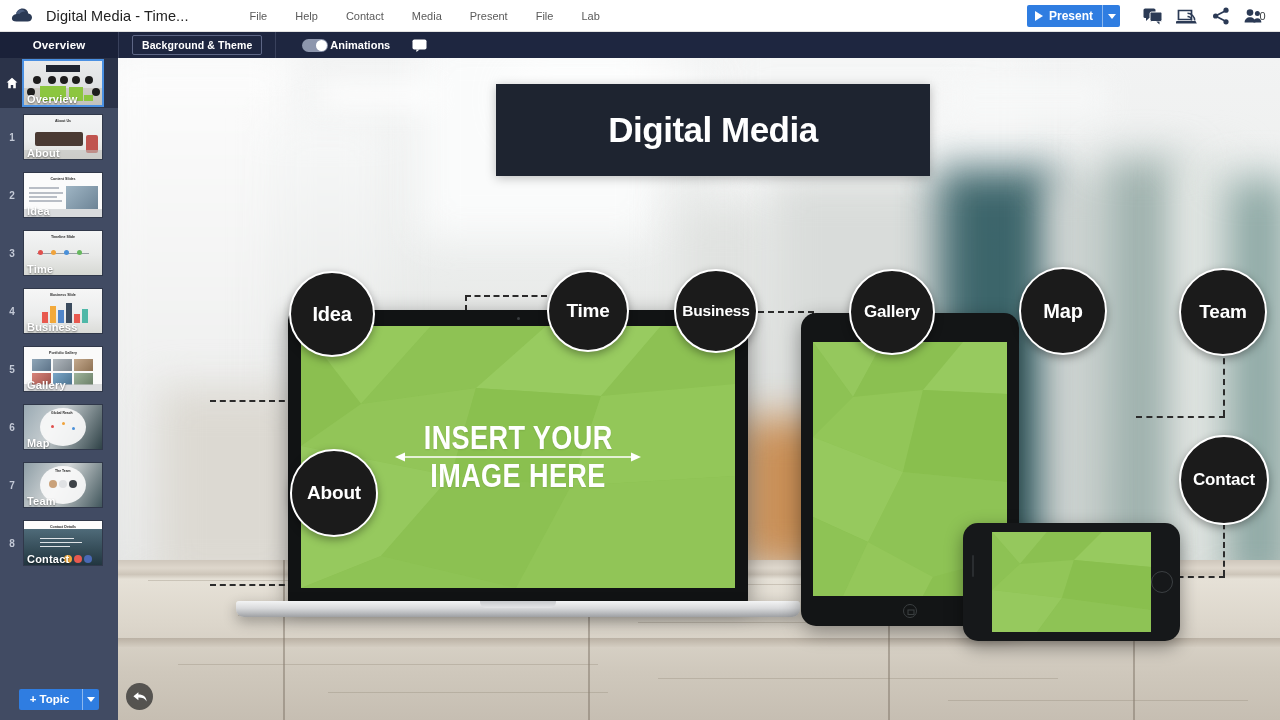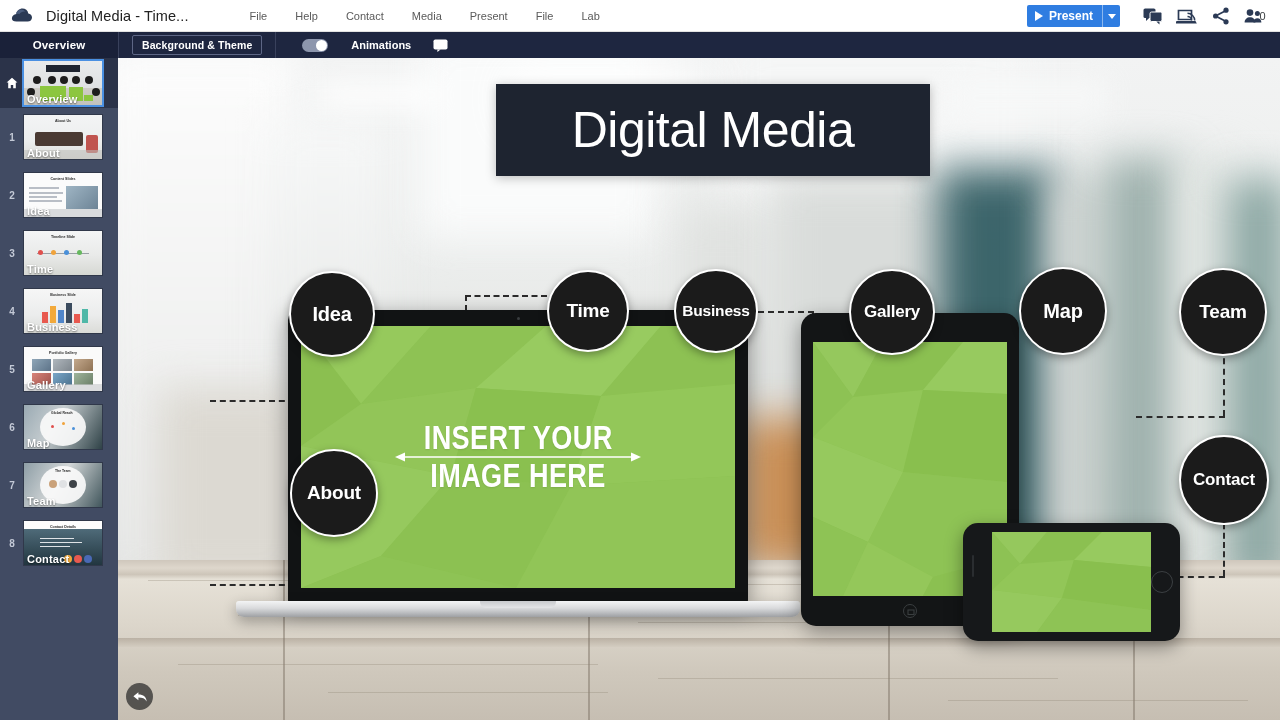--- a/index.html
+++ b/index.html
@@ -56,21 +56,21 @@
   .tb-overview {
     width:118px; height:100%; display:flex; align-items:center; justify-content:center;
     font-size:11.5px; font-weight:bold; color:#fff; letter-spacing:.2px;
     background:#1a2139;
   }
   .tb-sep { width:1px; height:26px; background:#39415c; }
   .tb-btn {
     margin-left:13px; padding:3px 9px; font-size:10.5px; font-weight:bold; color:#fff;
     border:1px solid #5d6party; border:1px solid #5d6685; border-radius:2px; letter-spacing:.1px;
   }
-  .tb-anim { display:flex; align-items:center; gap:23px; margin-left:26px; }
+  .tb-anim { display:flex; align-items:center; gap:2px; margin-left:26px; }
   .toggle {
     width:26px; height:13px; border-radius:7px; background:#8d96ad; position:relative;
   }
   .toggle::after {
     content:""; position:absolute; right:1px; top:1px; width:11px; height:11px;
     border-radius:50%; background:#fff;
   }
   .tb-anim-lbl { font-size:11px; font-weight:bold; color:#fff; }
   .tb-comment { margin-left:22px; display:flex; align-items:center; }
 
@@ -159,21 +159,21 @@
     position:absolute; height:1px; background:rgba(140,128,112,.30);
   }
 
   
   .title-plate {
     position:absolute; left:378px; top:26px; width:434px; height:92px;
     background:#1e2430; display:flex; align-items:center; justify-content:center;
     box-shadow:0 2px 10px rgba(0,0,0,.25);
   }
   .title-text {
-    color:#fff; font-size:50px; font-weight:normal; letter-spacing:-.5px;text-align:right;
+    color:#fff; font-size:35px; font-weight:bold; letter-spacing:-.5px;text-align:right;
   }
 
   
   .dash-v {
     position:absolute; width:0; border-left:2.5px dashed #2b2b2b;
   }
   .dash-h {
     position:absolute; height:0; border-top:2.5px dashed #2b2b2b;
   }
 
@@ -481,20 +481,30 @@
         <div class="t-grey" style="left:16px;top:21px;width:42px;height:1.4px;background:#dfe3e6;"></div>
         <div class="t-grey" style="left:16px;top:25px;width:30px;height:1.4px;background:#dfe3e6;"></div>
         <div class="t-dot" style="left:40px;bottom:2px;width:8px;height:8px;background:#f2a93b;"></div>
         <div class="t-dot" style="left:50px;bottom:2px;width:8px;height:8px;background:#e8594f;"></div>
         <div class="t-dot" style="left:60px;bottom:2px;width:8px;height:8px;background:#4a69b5;"></div>
         <div class="thumb-label">Contact</div>
       </div>
     </div>
   </div>
 
+  <div class="topic-bar">
+    <div class="topic-btn">
+      <div class="topic-main">
+        <span>+ Topic</span>
+      </div>
+      <div class="topic-caret">
+        <div class="caret-d"></div>
+      </div>
+    </div>
+  </div>
 </div>
 
 <div class="canvas">
 
   <div class="bg-office">
     <div class="bg-base"></div>
     <div class="blr2" style="left:-20px;top:-10px;width:200px;height:540px;background:linear-gradient(180deg,#fdfdfd,#e7e8e7);"></div>
     <div class="blr2" style="left:150px;top:60px;width:120px;height:470px;background:linear-gradient(180deg,#f7f8f8,#dcdedc);"></div>
     <div class="blr2" style="left:300px;top:-20px;width:240px;height:200px;background:#fafbfb;"></div>
     <div class="blr2" style="left:610px;top:-20px;width:300px;height:170px;background:#f5f6f6;"></div>

